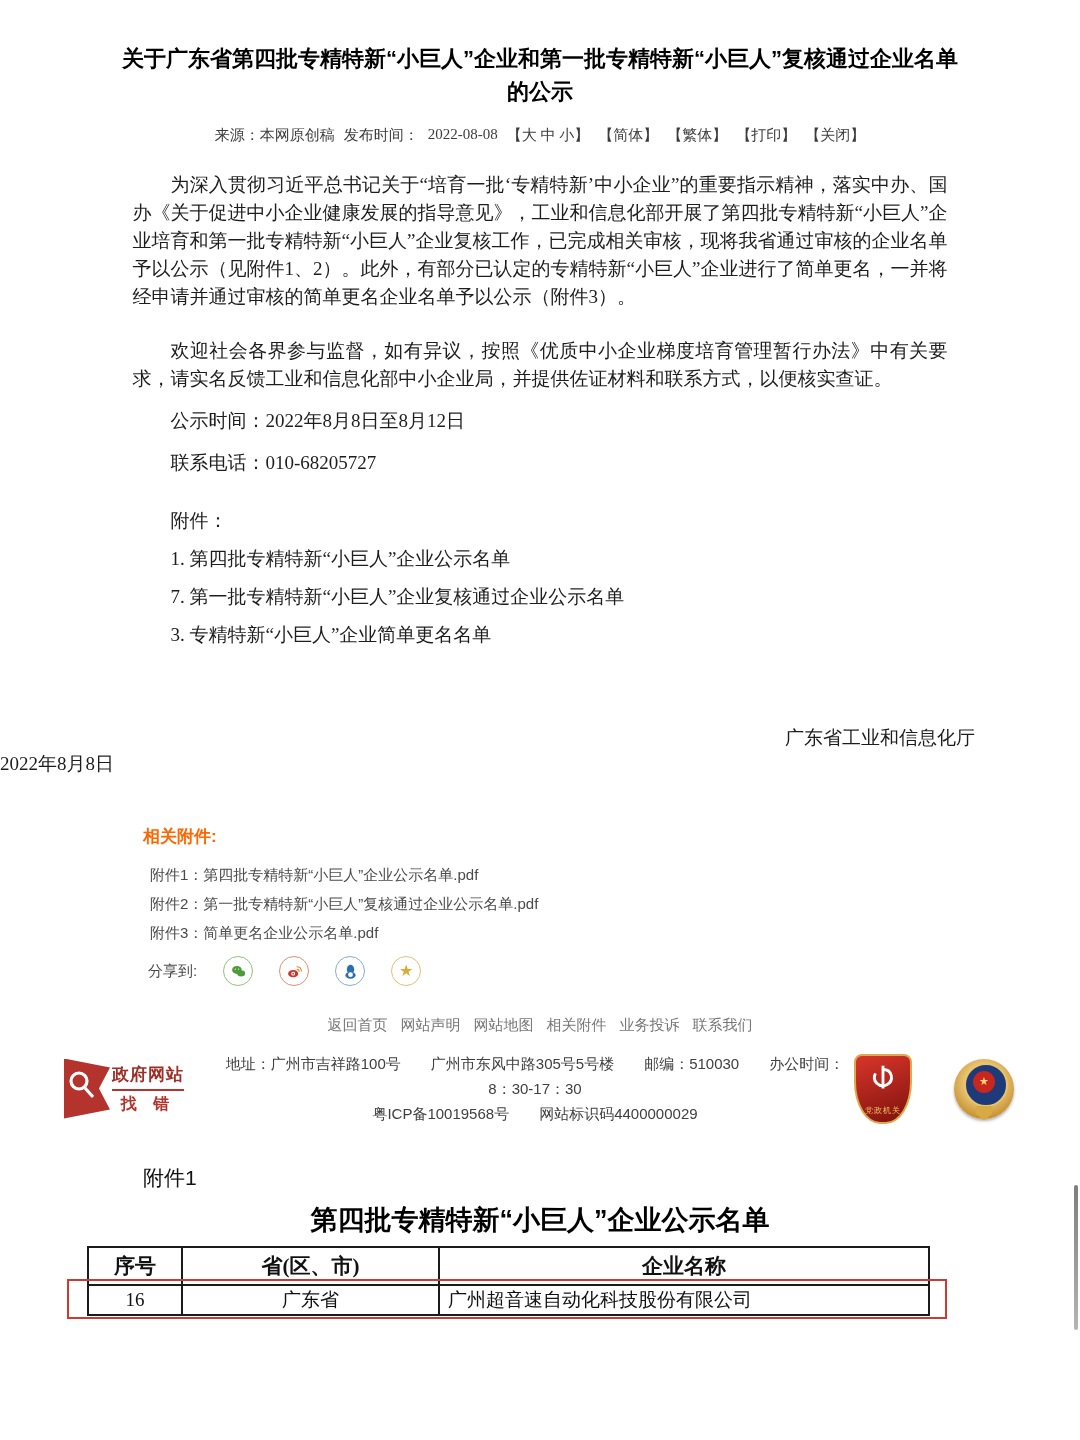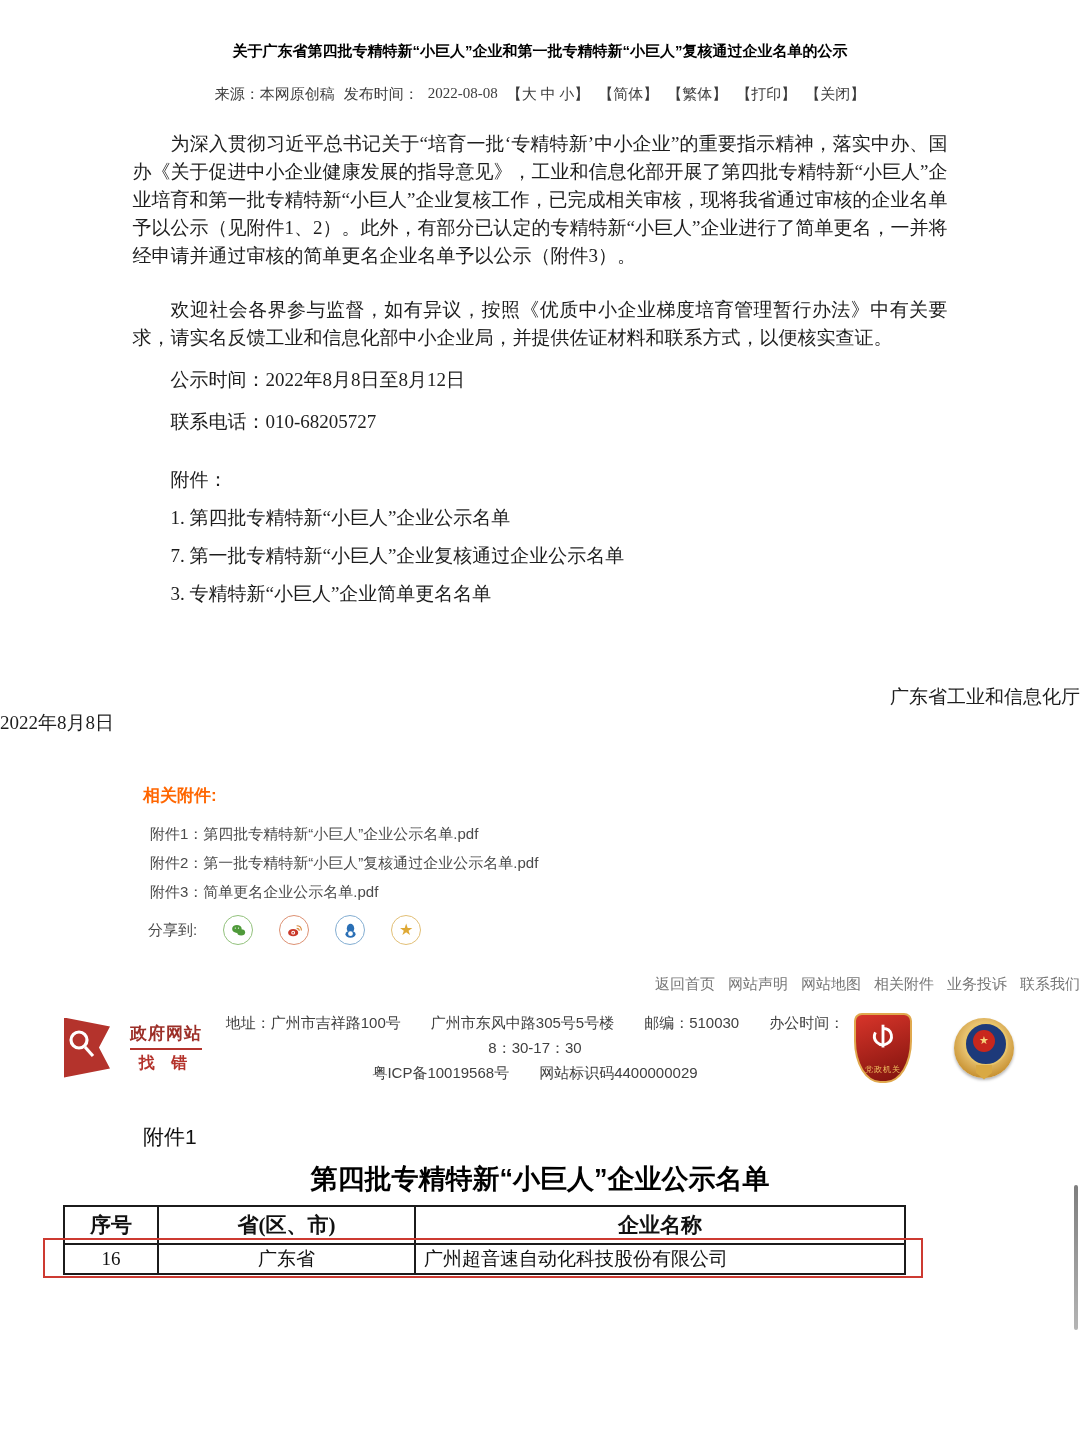--- a/index.html
+++ b/index.html
@@ -1,52 +1,52 @@
 <!DOCTYPE html>
 <html><head>
 <meta charset="utf-8">
 <style>
   html,body{margin:0;padding:0;background:#ffffff;}
   .page{width:1080px;min-height:1440px;background:#fff;position:relative;
         font-family:"Liberation Serif","DejaVu Serif",serif;color:#1d1d1d;overflow:hidden;}
 
   
-  .title{width:845px;margin:4px auto;padding-top:30px;font-family:"Liberation Sans","DejaVu Sans",sans-serif;
-         font-size:15px;line-height:33px;font-weight:bold;text-align:center;color:#000;}
+  .title{width:845px;margin:12px auto;padding-top:30px;font-family:"Liberation Sans","DejaVu Sans",sans-serif;
+         font-size:22px;line-height:33px;font-weight:bold;text-align:center;color:#000;}
   .meta{margin-top:18px;display:flex;justify-content:center;gap:9px;font-size:15px;color:#3c3c3c;}
   .meta .ctrl{cursor:pointer;}
   .article-body{width:815px;margin:12px auto;}
   .body-p{margin:26px 0 0;font-size:19px;line-height:28px;text-indent:2em;text-align:justify;}
   .line{margin:14px 0 0;font-size:19px;line-height:28px;text-indent:2em;}
   .line.attach-label{margin-top:30px;}
   .line.attach-item{margin-top:10px;}
   .signature{margin-top:76px;font-size:19px;color:#1d1d1d;}
-  .sig-name{text-align:right;}
+  .sig-name{text-align:right;padding-right:105px;}
   .sig-date{text-align:left;padding-right:80px;margin-top:0;}
 
   
   .related{margin-top:48px;margin-left:143px;font-family:"Liberation Sans","DejaVu Sans",sans-serif;}
   .related-heading{margin:0;font-size:17px;font-weight:bold;color:#ff6600;}
   .file-row{margin-top:7px;font-size:15px;color:#4a4a4a;line-height:22px;margin-left:7px;}
   .file-row.first{margin-top:16px;}
   .file-row a{color:#4a4a4a;text-decoration:none;cursor:pointer;}
   .share-row{margin-top:12px;margin-left:5px;display:flex;align-items:center;gap:26px;font-size:15px;color:#4a4a4a;}
   .share-ico{width:28px;height:28px;border-radius:50%;display:flex;align-items:center;justify-content:center;
              border:1px solid #ccc;cursor:pointer;background:#fff;}
   .share-ico.wechat{border-color:#93c27d;} .share-ico.weibo{border-color:#dd9173;}
   .share-ico.qq{border-color:#84aed2;}    .share-ico.qzone{border-color:#e2bf76;}
   .qzone-star{color:#dfa935;font-size:16px;line-height:1;}
 
   
-  .footer-links{margin-top:30px;display:flex;justify-content:flex-end;gap:13px;
+  .footer-links{margin-top:30px;display:flex;justify-content:center;gap:13px;
                 font-family:"Liberation Sans","DejaVu Sans",sans-serif;font-size:15px;color:#777;}
   .footer-links span{cursor:pointer;}
   .site-footer{margin-top:16px;display:flex;align-items:center;padding:0 64px;
                font-family:"Liberation Sans","DejaVu Sans",sans-serif;}
-  .gov-widget{display:flex;align-items:center;gap:20px;width:152px;cursor:pointer;flex:none;}
+  .gov-widget{display:flex;align-items:center;gap:2px;width:152px;cursor:pointer;flex:none;}
   .gov-flag{position:relative;width:46px;height:60px;background:#b4332c;
             clip-path:polygon(0 0,100% 15%,76% 50%,100% 85%,0 100%);flex:none;}
   .gov-flag svg{position:absolute;left:2px;top:10px;}
   .gov-texts{text-align:center;}
   .gov-line1{color:#9c2f28;font-weight:bold;font-size:17px;letter-spacing:1px;
              border-bottom:2px solid #b4332c;padding-bottom:3px;}
   .gov-line2{color:#b4332c;font-weight:bold;font-size:16px;letter-spacing:6px;margin-top:3px;}
   .footer-info{flex:1;text-align:center;font-size:15px;color:#404040;line-height:25px;}
   .badges{display:flex;gap:40px;align-items:center;flex:none;}
   .badge-party{position:relative;width:54px;height:66px;background:linear-gradient(160deg,#d8352a,#7e120d);
@@ -64,21 +64,21 @@
                background:#c8271d;display:flex;align-items:center;justify-content:center;
                color:#f5d37a;font-size:11px;}
   .police-shield{position:absolute;left:24px;bottom:2px;width:16px;height:15px;background:#d9a943;
                  clip-path:polygon(0 0,100% 0,100% 55%,50% 100%,0 55%);}
 
   
   .annex{margin-top:38px;}
   .annex-label{margin-left:143px;font-family:"Liberation Sans","DejaVu Sans",sans-serif;font-size:21px;color:#111;}
   .annex-title{margin:10px 14px 0;text-align:center;font-size:27px;font-weight:bold;color:#000;
                font-family:"Liberation Sans","DejaVu Sans",sans-serif;}
-  .table-wrap{position:relative;margin:8px 0 0 63px;width:843px;}
+  .table-wrap{position:relative;margin:8px 0 0 87px;width:843px;}
   .annex-table{border-collapse:collapse;width:100%;color:#111;}
   .annex-table th,.annex-table td{border:2px solid #1b1b1b;}
   .annex-table th{height:34px;font-size:21px;font-weight:bold;text-align:center;}
   .annex-table td{height:25px;font-size:19px;text-align:center;}
   .col-no{width:90px;} .col-prov{width:253px;}
   td.company{text-align:left;padding-left:8px;}
   .highlight-box{position:absolute;left:-20px;top:33px;width:876px;height:36px;
                  border:2px solid #cd3a31;pointer-events:none;}
   .scroll-artifact{position:absolute;right:2px;top:1185px;width:4px;height:145px;
                    background:linear-gradient(#7e7e7e,#b5b5b5);border-radius:2px;}

